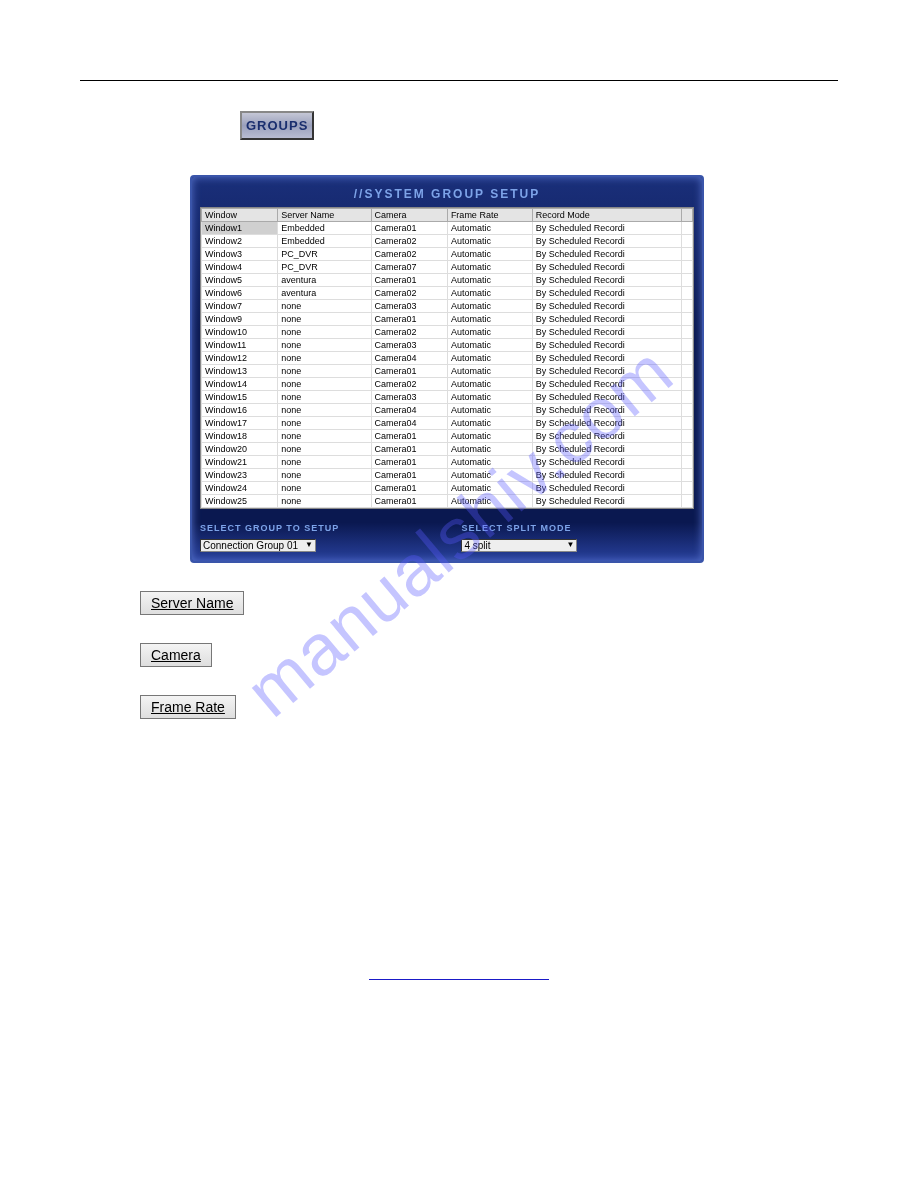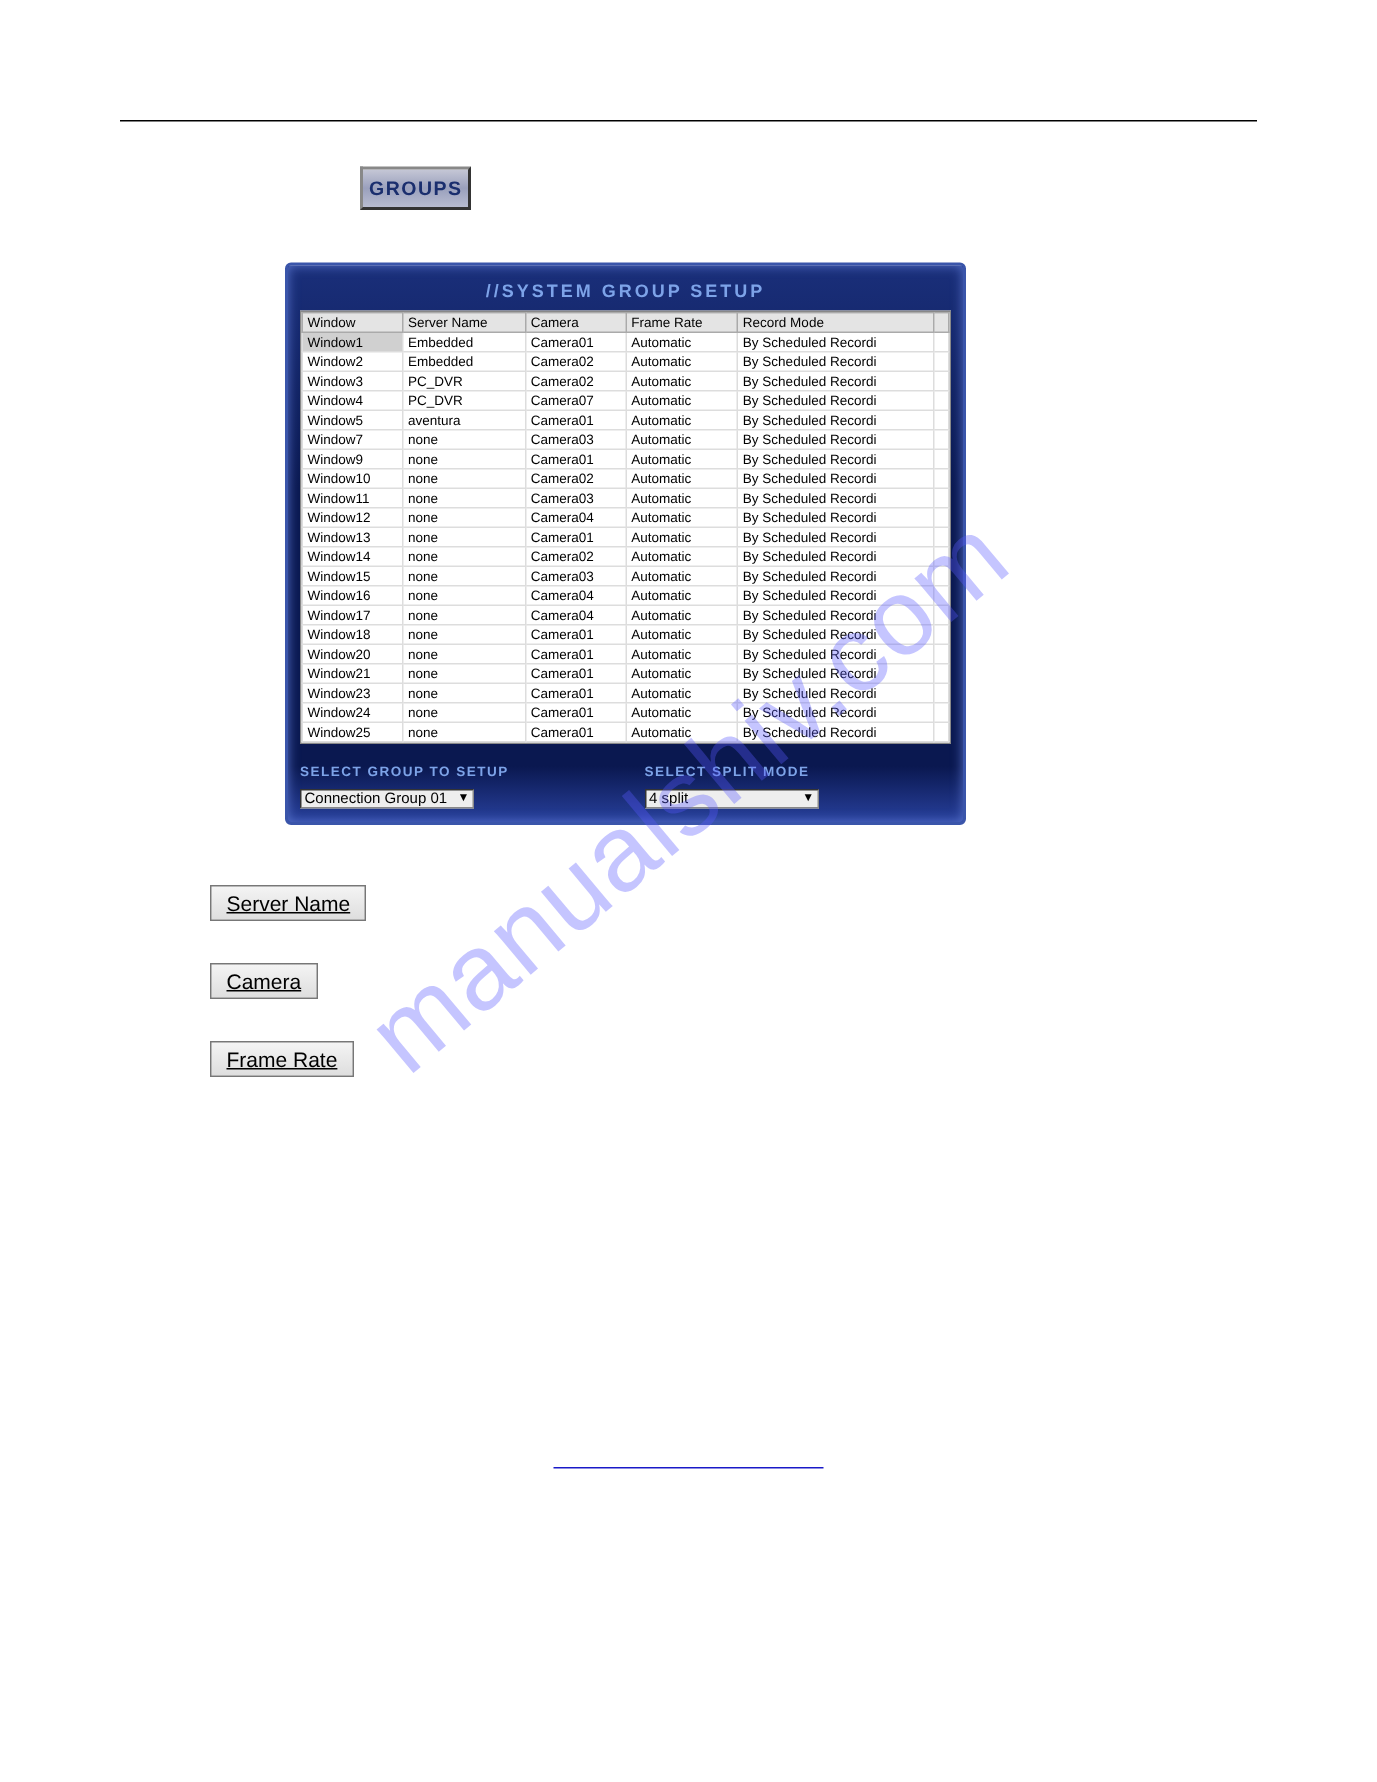--- a/index.html
+++ b/index.html
@@ -4,21 +4,21 @@
 <style>
   body { margin:0; padding:0; font-family: Arial, sans-serif; background:#fff; width:918px; color:#000; }
   .page { padding: 40px 80px 60px 80px; position:relative; }
   .hr { border-top:1px solid #000; margin:40px 0 30px; }
   .groups-btn {
     display:inline-block; margin-left:160px; padding:5px 4px;
     background:linear-gradient(#c5c7d6,#9aa0bc,#b8bcd1);
     border:2px outset #888; color:#1a2e6e; font-weight:bold;
     font-size:13px; letter-spacing:1px; font-family: Arial,sans-serif;
   }
-  .panel-wrap { margin:35px 0 40px 110px; width:454px; }
+  .panel-wrap { margin:35px 0 28px 110px; width:514px; }
   .panel {
     background:linear-gradient(to bottom,#1a2f7a 0%,#0a1850 40%,#0a1850 90%,#28409c 100%);
     border:2px solid #3a55aa; border-radius:4px; padding:8px;
     box-shadow:inset 0 0 8px #5570c8;
   }
   .panel-title {
     color:#7da3e8; text-align:center; font-weight:bold; font-size:12px;
     letter-spacing:2px; margin:2px 0 6px; font-family:Arial,sans-serif;
   }
   .table-ctn { background:#fff; border:1px solid #888; }
@@ -103,20 +103,28 @@
                 <td>PC_DVR</td>
                 <td>Camera07</td>
                 <td>Automatic</td>
                 <td>By Scheduled Recordi</td>
                 <td></td>
               </tr>
               <tr>
                 <td>Window5</td>
                 <td>aventura</td>
                 <td>Camera01</td>
+                <td>Automatic</td>
+                <td>By Scheduled Recordi</td>
+                <td></td>
+              </tr>
+              <tr>
+                <td>Window6</td>
+                <td>aventura</td>
+                <td>Camera02</td>
                 <td>Automatic</td>
                 <td>By Scheduled Recordi</td>
                 <td></td>
               </tr>
               <tr>
                 <td>Window7</td>
                 <td>none</td>
                 <td>Camera03</td>
                 <td>Automatic</td>
                 <td>By Scheduled Recordi</td>

